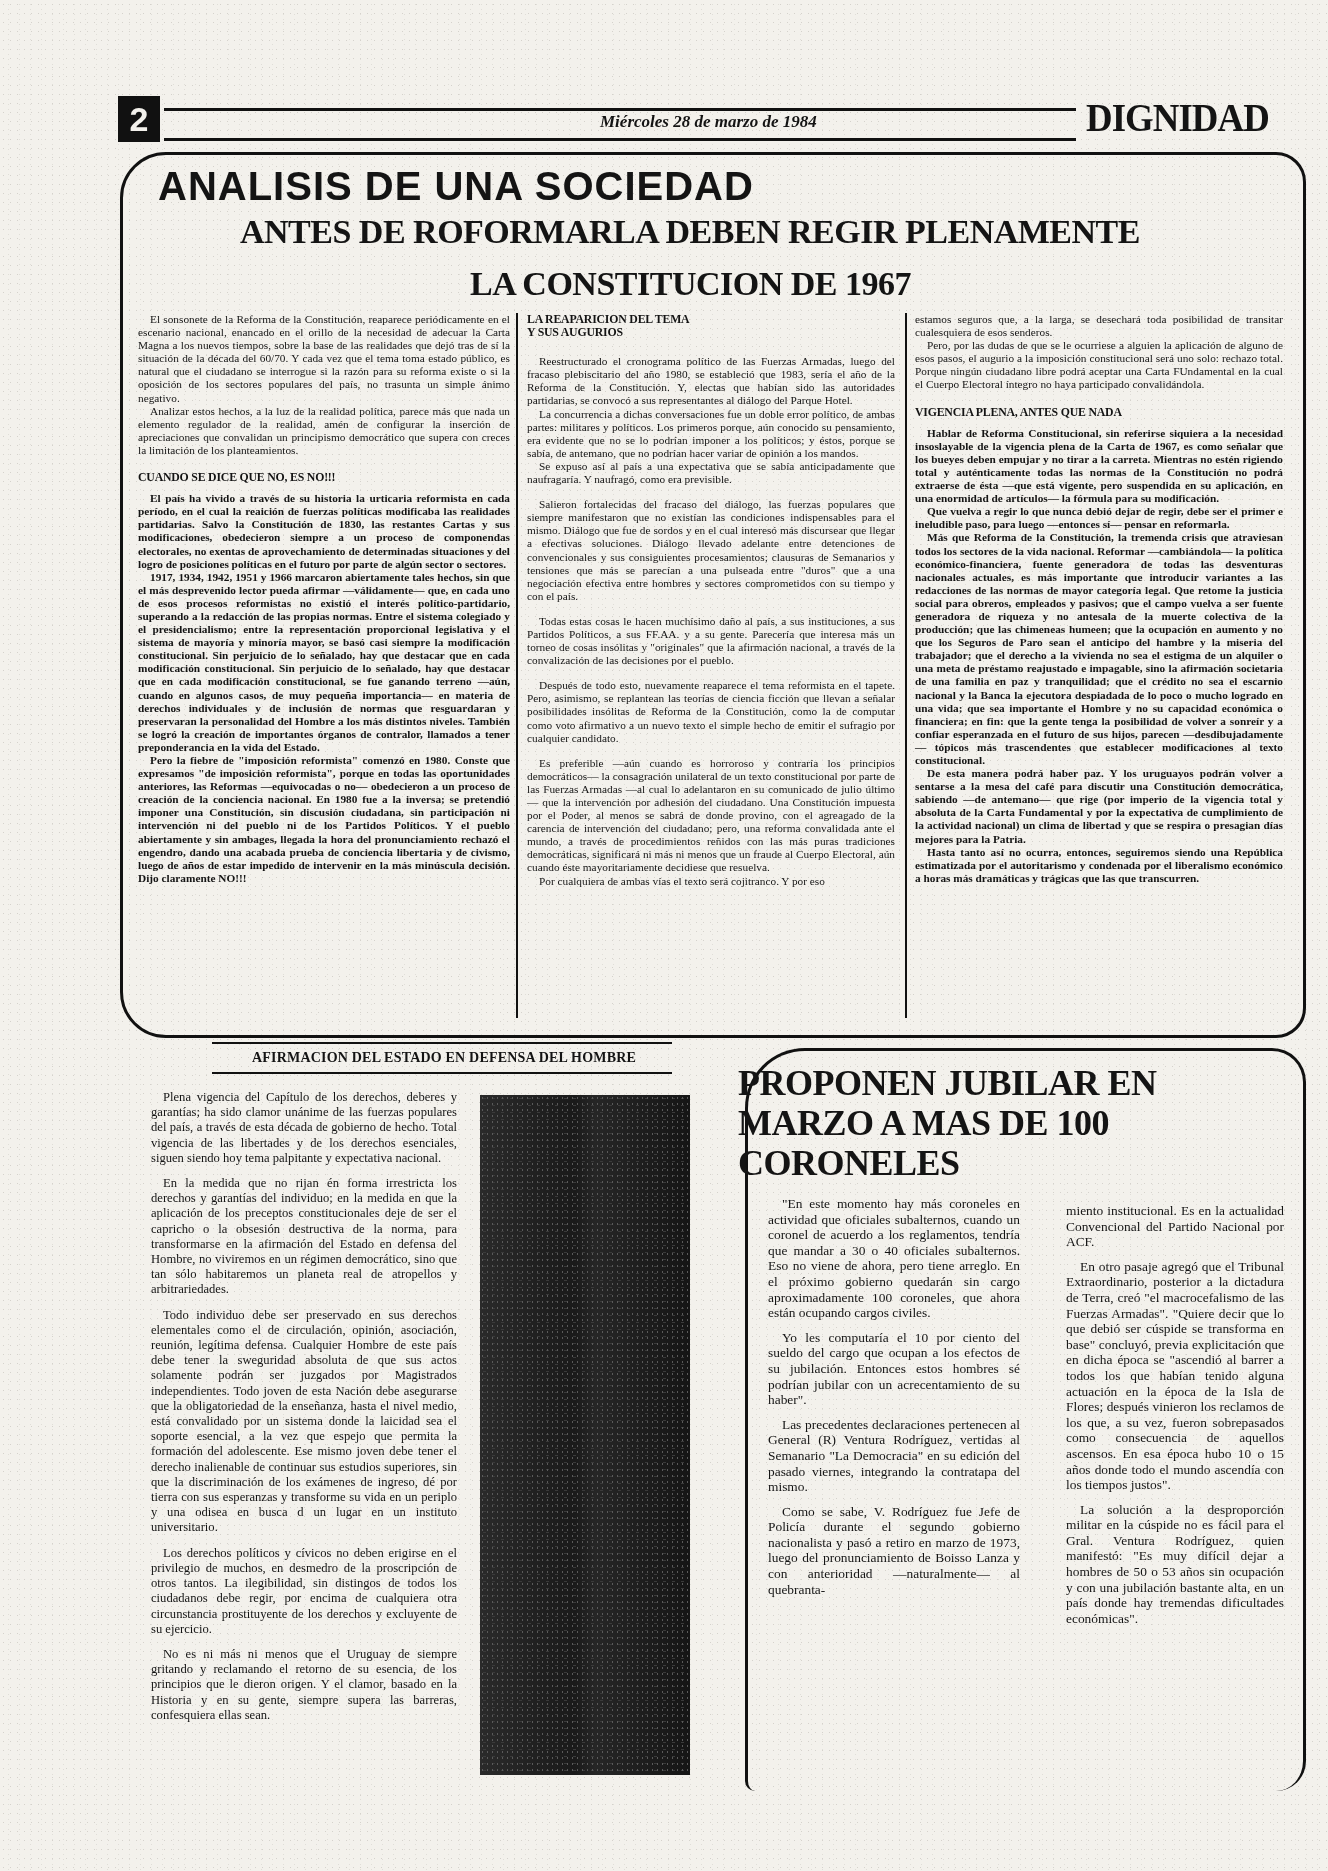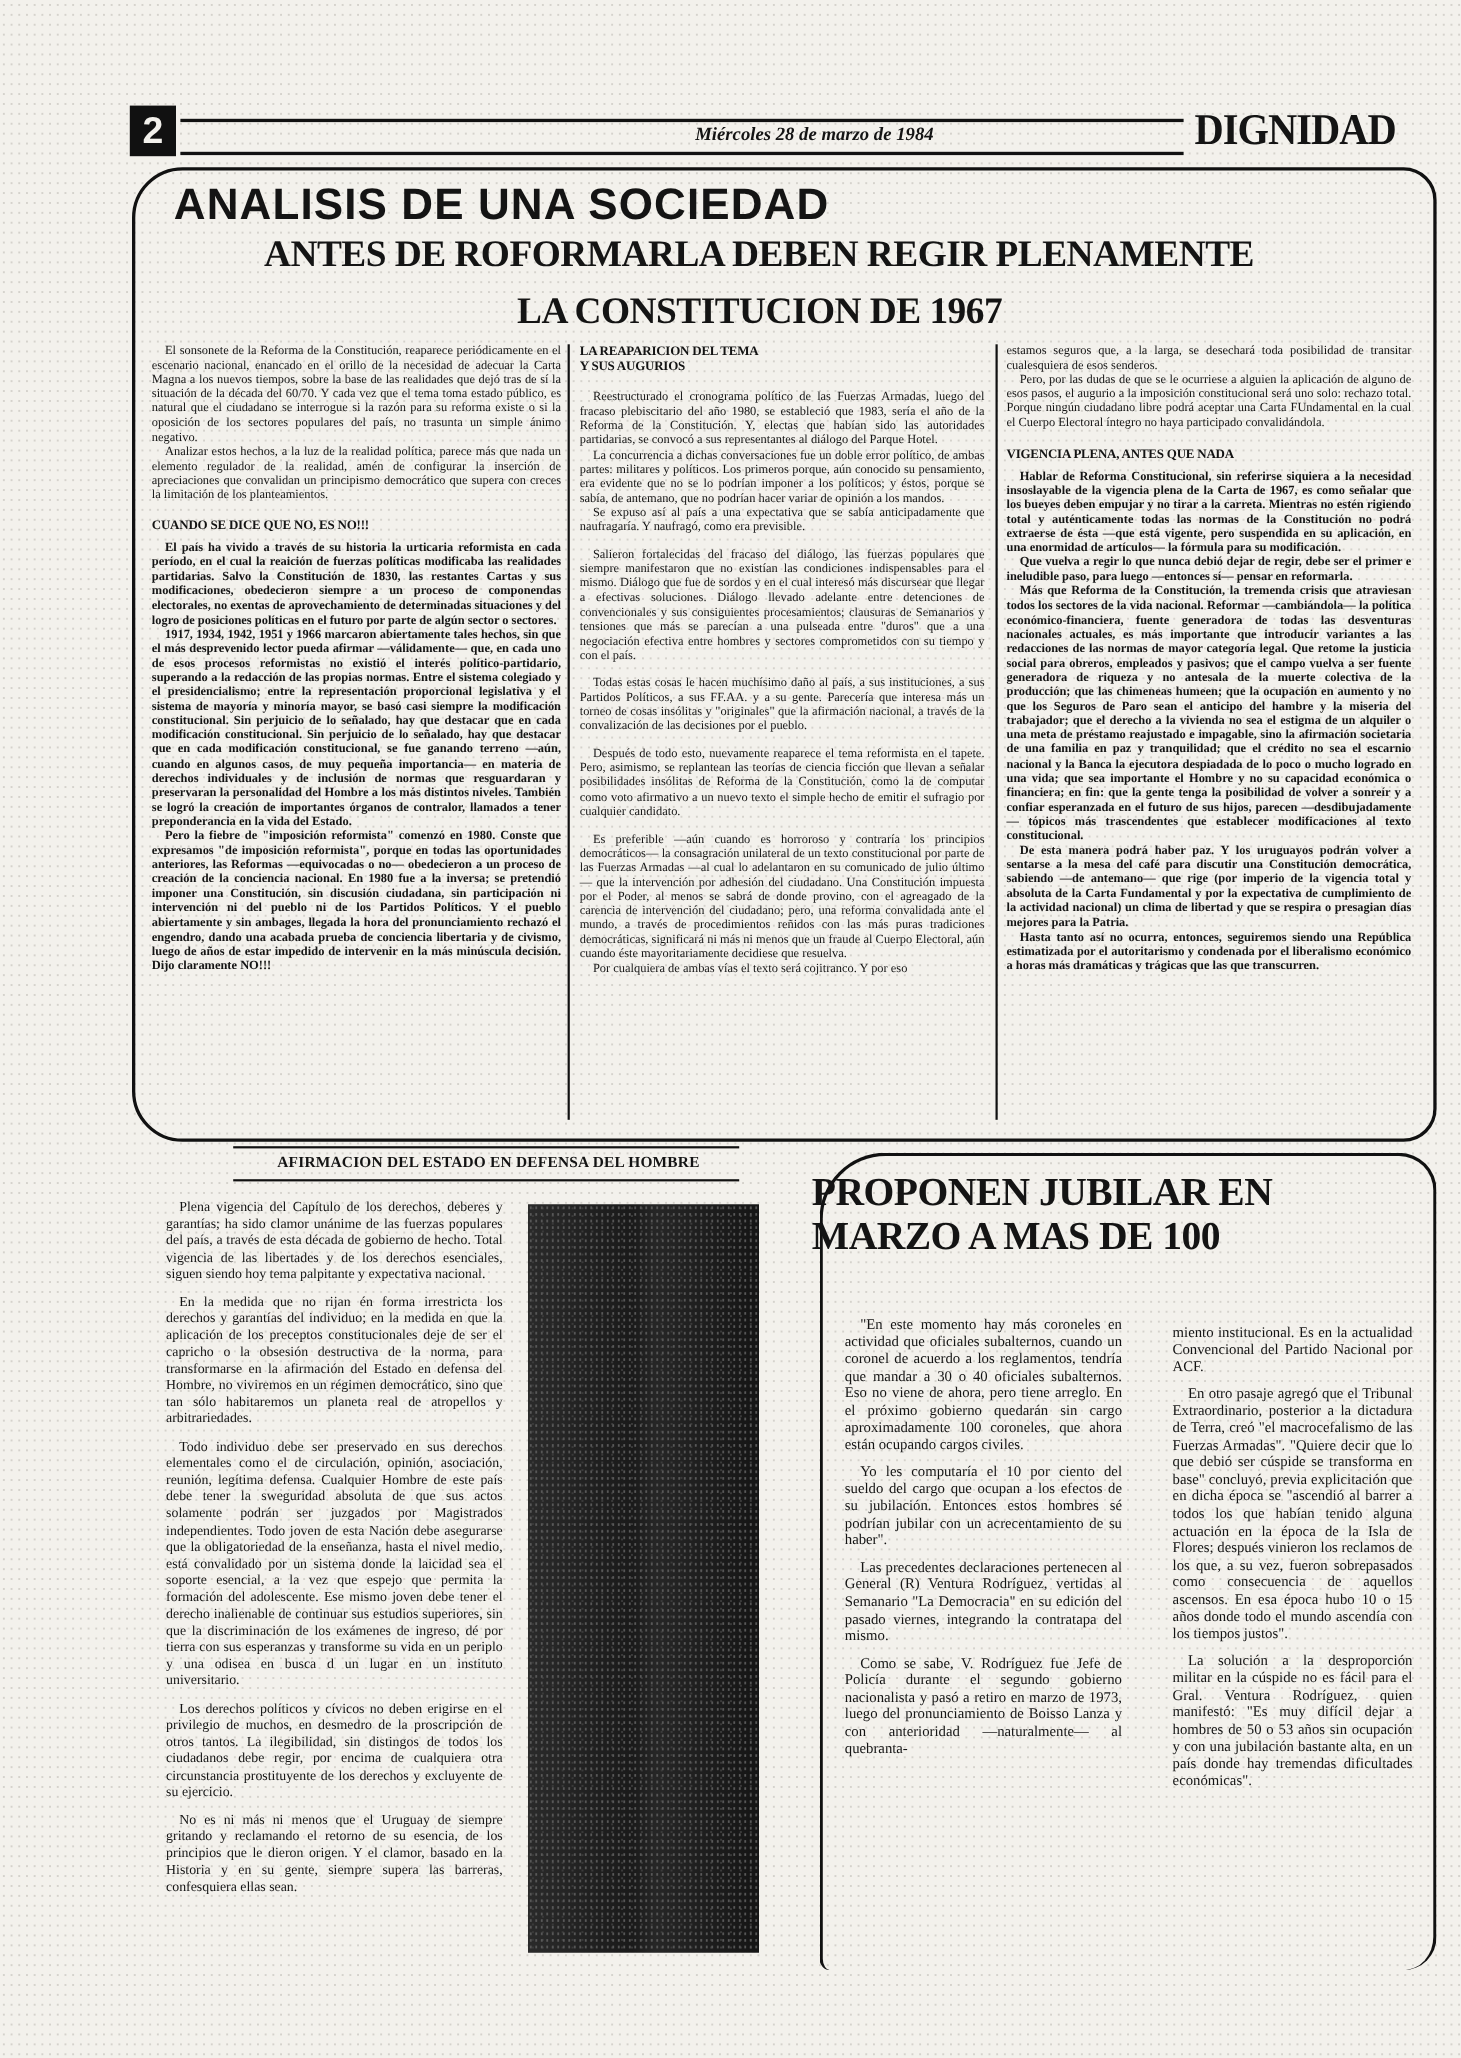--- a/index.html
+++ b/index.html
@@ -6,21 +6,21 @@
   body{width:1328px;height:1871px;background:#f3f1ec;position:relative;overflow:hidden;
        font-family:"Liberation Serif","DejaVu Serif",serif;color:#141414;}
   .page-noise{position:absolute;inset:0;
     background-image:radial-gradient(#bdbab3 0.6px,transparent 0.7px),radial-gradient(#d2cfc8 0.5px,transparent 0.6px);
     background-size:7px 9px,11px 5px;background-position:0 0,3px 2px;opacity:.55;pointer-events:none;}
   .abs{position:absolute;}
   
   #page-number{left:118px;top:96px;width:42px;height:46px;background:#111;color:#f3f1ec;
     font:bold 34px "Liberation Sans",sans-serif;text-align:center;line-height:46px;}
   .rule{position:absolute;background:#111;}
-  #date-line{left:632px;top:112px;font:italic bold 17px "Liberation Serif",serif;}
+  #date-line{left:600px;top:112px;font:italic bold 17px "Liberation Serif",serif;}
   #brand{left:1086px;top:94px;font:900 40px "Liberation Serif",serif;letter-spacing:-1px;transform:scaleX(.92);transform-origin:left;}
   
   .box{position:absolute;border:3px solid #111;}
   #box-top{left:120px;top:152px;width:1180px;height:880px;border-radius:46px 30px 30px 46px;border-right-width:3px;}
   #box-right{left:745px;top:1048px;width:555px;height:740px;border-radius:60px 34px 30px 10px;border-bottom:none;}
   
   #kicker{left:158px;top:164px;font:bold 40px "Liberation Sans",sans-serif;letter-spacing:1px;text-align:right;}
   #headline-1{left:240px;top:213px;font:900 34px "Liberation Serif",serif;letter-spacing:-.5px;}
   #headline-2{left:470px;top:265px;font:900 34px "Liberation Serif",serif;letter-spacing:-.5px;}
   
@@ -107,20 +107,21 @@
   <p>Todo individuo debe ser preservado en sus derechos elementales como el de circulación, opinión, asociación, reunión, legítima defensa. Cualquier Hombre de este país debe tener la sweguridad absoluta de que sus actos solamente podrán ser juzgados por Magistrados independientes. Todo joven de esta Nación debe asegurarse que la obligatoriedad de la enseñanza, hasta el nivel medio, está convalidado por un sistema donde la laicidad sea el soporte esencial, a la vez que espejo que permita la formación del adolescente. Ese mismo joven debe tener el derecho inalienable de continuar sus estudios superiores, sin que la discriminación de los exámenes de ingreso, dé por tierra con sus esperanzas y transforme su vida en un periplo y una odisea en busca d un lugar en un instituto universitario.</p>
   <p>Los derechos políticos y cívicos no deben erigirse en el privilegio de muchos, en desmedro de la proscripción de otros tantos. La ilegibilidad, sin distingos de todos los ciudadanos debe regir, por encima de cualquiera otra circunstancia prostituyente de los derechos y excluyente de su ejercicio.</p>
   <p>No es ni más ni menos que el Uruguay de siempre gritando y reclamando el retorno de su esencia, de los principios que le dieron origen. Y el clamor, basado en la Historia y en su gente, siempre supera las barreras, confesquiera ellas sean.</p>
 </div>
 <div id="photo" class="abs"></div>
 
 <div id="box-right" class="box"></div>
 <div id="jub-headline" class="abs">
   <div>PROPONEN JUBILAR EN</div>
   <div>MARZO A MAS DE 100</div>
+  <div>CORONELES</div>
 </div>
 <div id="col-5" class="col">
   <p>"En este momento hay más coroneles en actividad que oficiales subalternos, cuando un coronel de acuerdo a los reglamentos, tendría que mandar a 30 o 40 oficiales subalternos. Eso no viene de ahora, pero tiene arreglo. En el próximo gobierno quedarán sin cargo aproximadamente 100 coroneles, que ahora están ocupando cargos civiles.</p>
   <p>Yo les computaría el 10 por ciento del sueldo del cargo que ocupan a los efectos de su jubilación. Entonces estos hombres sé podrían jubilar con un acrecentamiento de su haber".</p>
   <p>Las precedentes declaraciones pertenecen al General (R) Ventura Rodríguez, vertidas al Semanario "La Democracia" en su edición del pasado viernes, integrando la contratapa del mismo.</p>
   <p>Como se sabe, V. Rodríguez fue Jefe de Policía durante el segundo gobierno nacionalista y pasó a retiro en marzo de 1973, luego del pronunciamiento de Boisso Lanza y con anterioridad —naturalmente— al quebranta-</p>
 </div>
 <div id="col-6" class="col">
   <p style="text-indent:0">miento institucional. Es en la actualidad Convencional del Partido Nacional por ACF.</p>
   <p>En otro pasaje agregó que el Tribunal Extraordinario, posterior a la dictadura de Terra, creó "el macrocefalismo de las Fuerzas Armadas". "Quiere decir que lo que debió ser cúspide se transforma en base" concluyó, previa explicitación que en dicha época se "ascendió al barrer a todos los que habían tenido alguna actuación en la época de la Isla de Flores; después vinieron los reclamos de los que, a su vez, fueron sobrepasados como consecuencia de aquellos ascensos. En esa época hubo 10 o 15 años donde todo el mundo ascendía con los tiempos justos".</p>

